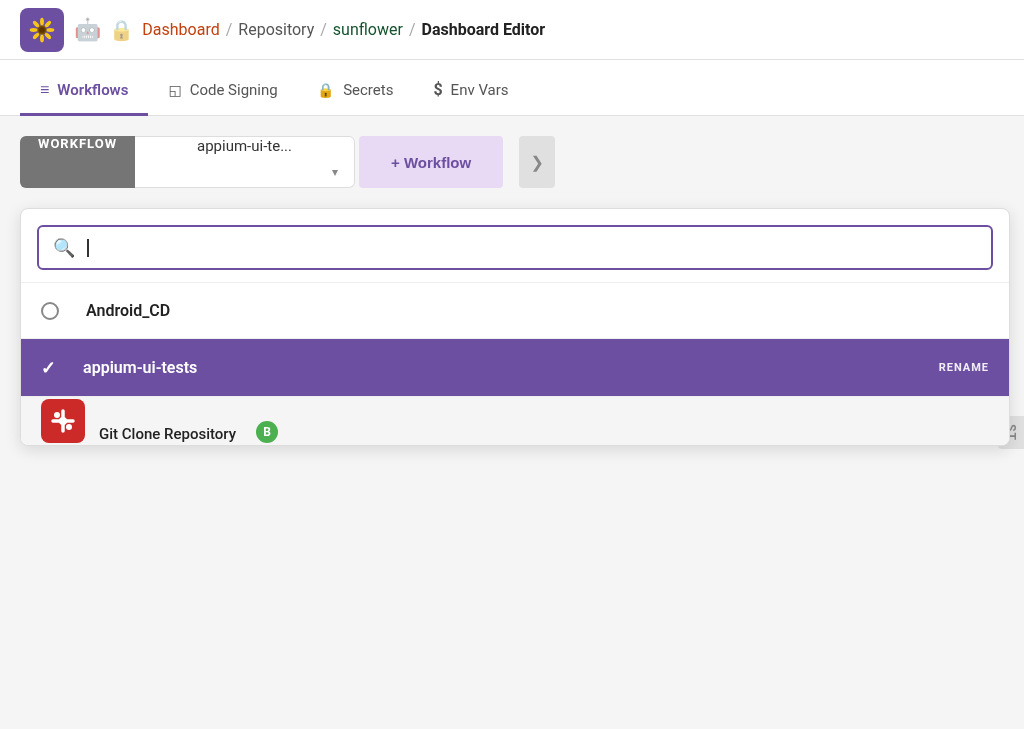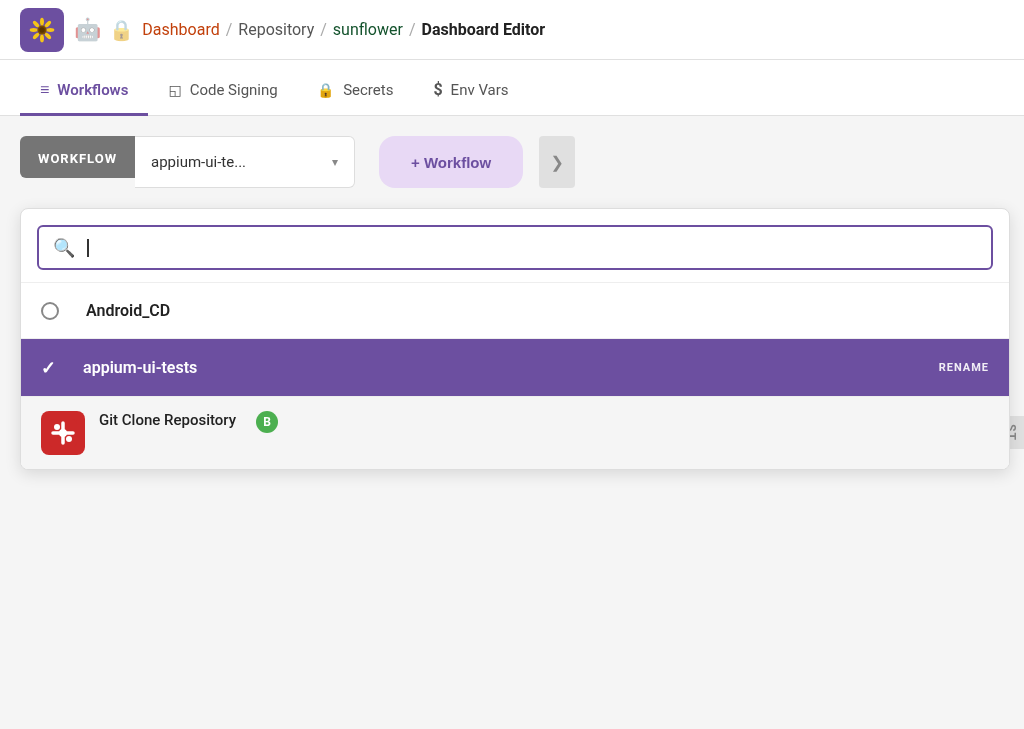--- a/index.html
+++ b/index.html
@@ -105,62 +105,63 @@
       gap: 0;
       margin-bottom: 0;
     }
 
     .workflow-label-box {
       background: #757575;
       color: #fff;
       font-size: 13px;
       font-weight: 700;
       letter-spacing: 1px;
-      padding: 12px 18px;
-      display: flex;
-      align-items: flex-end;
+      padding: 0 18px;
+      display: flex;
+      align-items: flex-start;
       border-radius: 6px 0 0 6px;
-      height: 42px;
+      height: 52px;
     }
 
     .workflow-dropdown {
       background: #fff;
       border: 1px solid #ddd;
       border-left: none;
       display: flex;
       align-items: center;
       padding: 0 16px;
       gap: 10px;
       font-size: 15px;
       color: #333;
       cursor: pointer;
       height: 52px;
       min-width: 220px;
       border-radius: 0 6px 6px 0;
+      flex-direction: column;
     }
     .workflow-dropdown-arrow {
       font-size: 12px;
       color: #888;
       margin-left: auto;
     }
 
     .add-workflow-btn {
       background: #e8d9f5;
       color: #6c4fa0;
       border: none;
       font-size: 15px;
       font-weight: 600;
       padding: 0 32px;
       height: 52px;
       cursor: pointer;
       display: flex;
       align-items: center;
       gap: 8px;
-      margin-left: 24px;
-      border-radius: 16px;
+      margin-left: 4px;
+      border-radius: 4px;
     }
 
     .right-arrow-btn {
       background: #e0e0e0;
       border: none;
       width: 36px;
       height: 52px;
       cursor: pointer;
       display: flex;
       align-items: center;
@@ -370,21 +371,21 @@
       <span>Android_CD</span>
     </div>
 
 
     <div class="workflow-list-item selected">
       <span class="check-icon">✓</span>
       <span>appium-ui-tests</span>
       <span class="rename-btn">RENAME</span>
     </div>
 
-    <div style="display: flex; align-items: flex-start; padding: 14px 20px; gap: 14px; background: #f5f5f5;">
+    <div style="display: flex; align-items: flex-end; padding: 2px 20px; gap: 14px; background: #f5f5f5;">
       <div class="git-icon-box">
         <svg width="28" height="28" viewBox="0 0 28 28" xmlns="http://www.w3.org/2000/svg">
           <rect width="28" height="28" rx="5" fill="#cc2929"></rect>
           <path d="M14 4 L14 24 M4 14 L24 14" stroke="#fff" stroke-width="3.5" stroke-linecap="round"></path>
           <circle cx="14" cy="14" r="4" fill="#fff"></circle>
           <circle cx="8" cy="8" r="3" fill="#fff"></circle>
           <circle cx="20" cy="20" r="3" fill="#fff"></circle>
         </svg>
       </div>
       <span class="step-label">Git Clone Repository</span>

